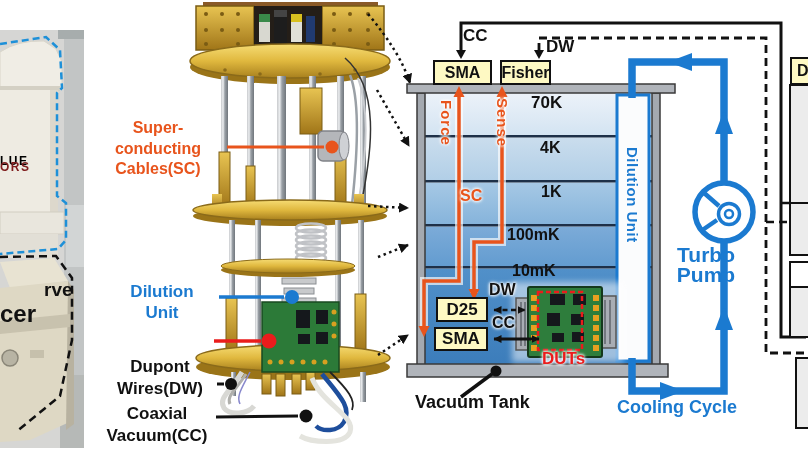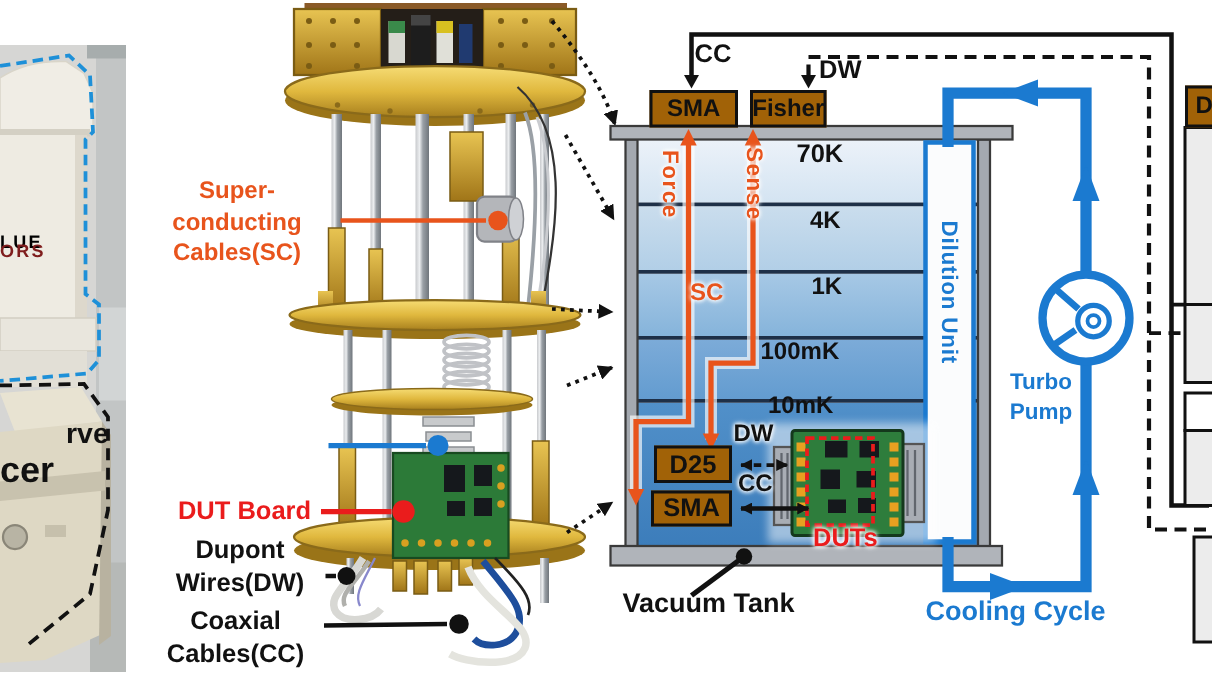--- a/index.html
+++ b/index.html
@@ -5,21 +5,21 @@
   html,body{margin:0;padding:0;background:#fff;}
   .fig{position:relative;width:808px;height:455px;background:#ffffff;overflow:hidden;
        font-family:"Liberation Sans",sans-serif;}
   .fig svg{position:absolute;left:0;top:0;}
   .lbl{position:absolute;font-weight:bold;color:#111;white-space:nowrap;line-height:1.05;}
   .orange{color:#e8541c;}
   .blue{color:#1b7ad0;}
   .red{color:#ea1c1c;}
   .glow{text-shadow:0 0 3px #fff,0 0 3px #fff,0 0 4px #fff;}
   .vert{writing-mode:vertical-rl;letter-spacing:1px;}
-  .cbox{position:absolute;background:#a16207;border:2.5px solid #111;display:flex;
+  .cbox{position:absolute;background:#fef9c3;border:2.5px solid #111;display:flex;
         align-items:center;justify-content:center;font-weight:bold;font-size:16px;color:#111;
         box-sizing:border-box;}
   .center{text-align:center;}
 </style>
 </head>
 <body>
 
 <div class="fig">
 
 <svg width="808" height="455" viewBox="0 0 808 455">
@@ -397,47 +397,50 @@
 <div class="lbl" style="left:0px;top:155px;font-size:12px;letter-spacing:1.5px;color:#000000;">LUE</div>
 <div class="lbl" style="left:0px;top:161px;font-size:12px;letter-spacing:1.5px;color:#7f1d1d;">ORS</div>
 <div class="lbl" style="left:0px;top:280px;font-size:19px;margin-left:44px;">rve</div>
 <div class="lbl" style="left:0px;top:301px;font-size:24px;">cer</div>
 
 <div class="lbl orange center" style="left:93px;top:118px;width:130px;font-size:16px;line-height:20.5px;">
   <div>Super-</div>
   <div>conducting</div>
   <div>Cables(SC)</div>
 </div>
-<div class="lbl red center" style="left:113px;top:332px;width:100px;font-size:17px;">DUT Board</div>
+<div class="lbl blue center" style="left:116px;top:281px;width:92px;font-size:17px;line-height:21px;">
+  <div>Dilution</div>
+  <div>Unit</div>
+</div>
 <div class="lbl center" style="left:103px;top:356px;width:114px;font-size:17px;line-height:22px;">
   <div>Dupont</div>
   <div>Wires(DW)</div>
 </div>
 <div class="lbl center" style="left:98px;top:403px;width:118px;font-size:17px;line-height:22px;">
   <div>Coaxial</div>
-  <div>Cables(CC)</div>
+  <div>Vacuum(CC)</div>
 </div>
 
 <div class="lbl" style="left:463px;top:27px;font-size:17px;">CC</div>
 <div class="lbl" style="left:546px;top:38px;font-size:17px;">DW</div>
 <div class="cbox" style="left:433px;top:60px;width:59px;height:25px;">SMA</div>
 <div class="cbox" style="left:500px;top:60px;width:51px;height:25px;">Fisher</div>
 
 <div class="lbl" style="left:531px;top:94px;font-size:17px;">70K</div>
 <div class="lbl" style="left:540px;top:140px;font-size:16px;">4K</div>
 <div class="lbl" style="left:541px;top:184px;font-size:16px;">1K</div>
 <div class="lbl" style="left:507px;top:227px;font-size:16px;">100mK</div>
 <div class="lbl" style="left:512px;top:263px;font-size:16px;">10mK</div>
 
 <div class="lbl orange vert glow" style="left:438px;top:100px;font-size:15px;">Force</div>
 <div class="lbl orange vert glow" style="left:494px;top:98px;font-size:15px;">Sense</div>
 <div class="lbl orange glow" style="left:460px;top:188px;font-size:16px;">SC</div>
 <div class="lbl blue vert" style="left:624px;top:147px;font-size:15px;letter-spacing:0.5px;">Dilution Unit</div>
 
-<div class="lbl blue center" style="left:662px;top:245px;width:64px;font-size:15px;line-height:20px;">
+<div class="lbl blue center" style="left:662px;top:245px;width:64px;font-size:21px;line-height:20px;padding-left:12px;">
   <div>Turbo</div>
   <div>Pump</div>
 </div>
 <div class="lbl blue" style="left:617px;top:398px;font-size:18px;">Cooling Cycle</div>
 <div class="lbl" style="left:415px;top:393px;font-size:18px;">Vacuum Tank</div>
 
 <div class="cbox" style="left:436px;top:297px;width:52px;height:25px;font-size:17px;">D25</div>
 <div class="cbox" style="left:434px;top:327px;width:54px;height:24px;font-size:17px;">SMA</div>
 <div class="lbl glow" style="left:489px;top:282px;font-size:16px;">DW</div>
 <div class="lbl glow" style="left:492px;top:315px;font-size:16px;">CC</div>

